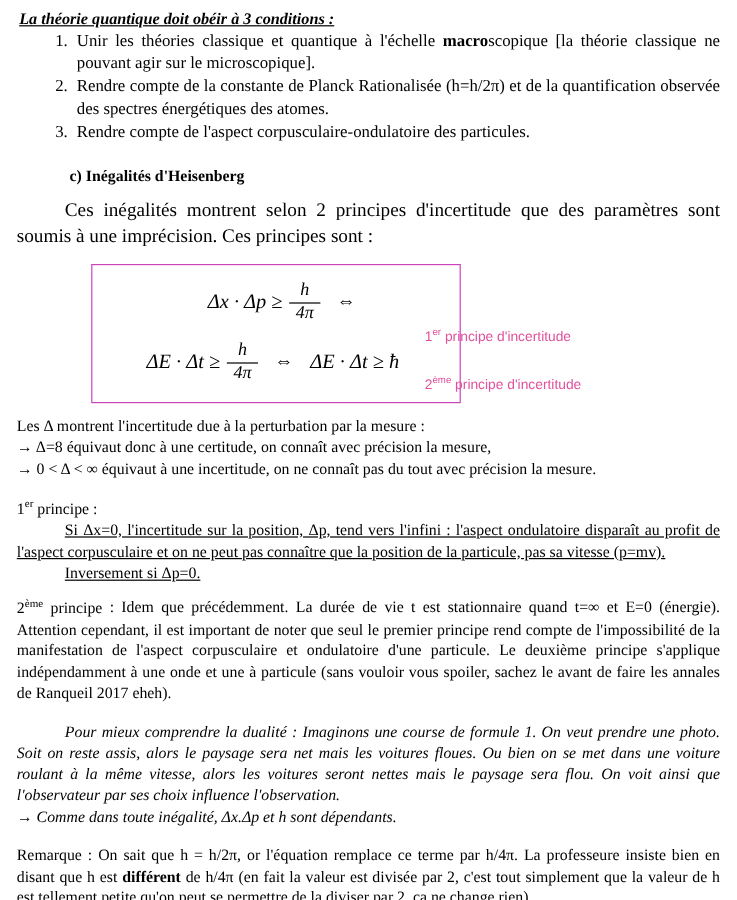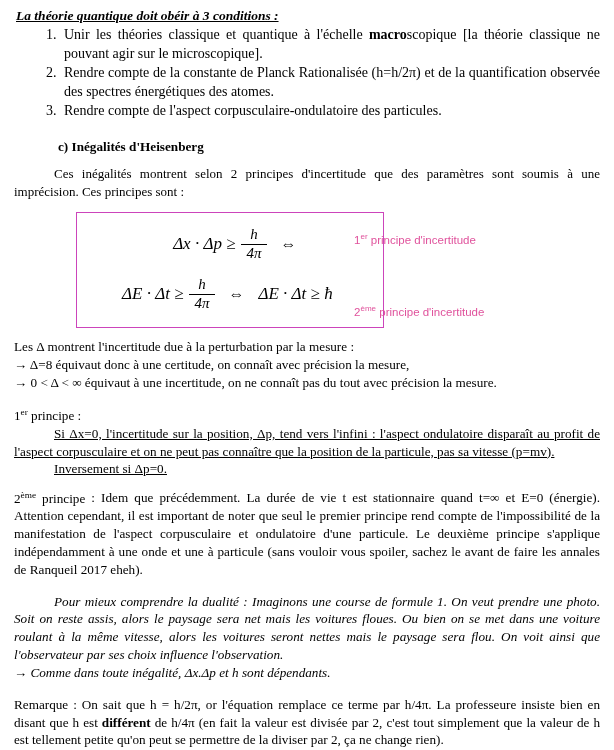--- a/index.html
+++ b/index.html
@@ -37,21 +37,21 @@
     text-align: justify;
     padding-left: 4px;
   }
   .b { font-weight: bold; }
   .heading-c {
     font-weight: bold;
     font-size: 13.2px;
     margin: 18px 0 10px 44px;
   }
   p.para {
-    font-size: 13px;
+    font-size: 16px;
     line-height: 1.35;
     margin: 0 0 2px 0;
     text-align: justify;
   }
   p.indent {
     text-indent: 40px;
   }
   .formula-box {
     border: 1px solid #cc44bb;
     margin: 12px 0 0 62px;
@@ -110,21 +110,21 @@
   }
   .note {
     position: absolute;
     left: 340px;
     font-family: "Liberation Sans", sans-serif;
     font-style: normal;
     font-size: 11.5px;
     color: #e0529c;
     white-space: nowrap;
   }
-  .note.n1 { top: 20px; }
+  .note.n1 { top: 52px; }
   .note.n2 { top: 92px; }
   .sup { font-size: 0.7em; vertical-align: super; }
   .after-box {
     margin-top: 14px;
   }
   .ul { }
   .block {
     font-size: 13.2px;
     line-height: 1.35;
     text-align: justify;

